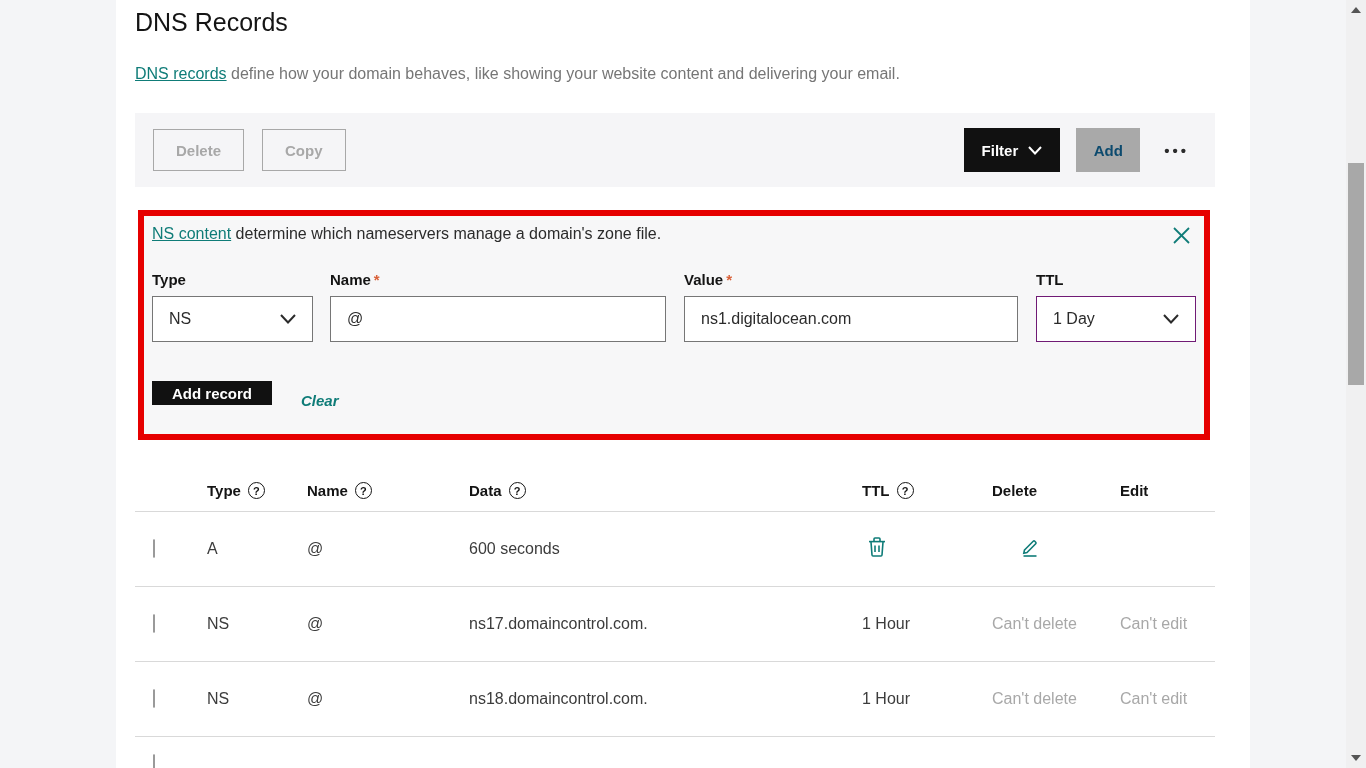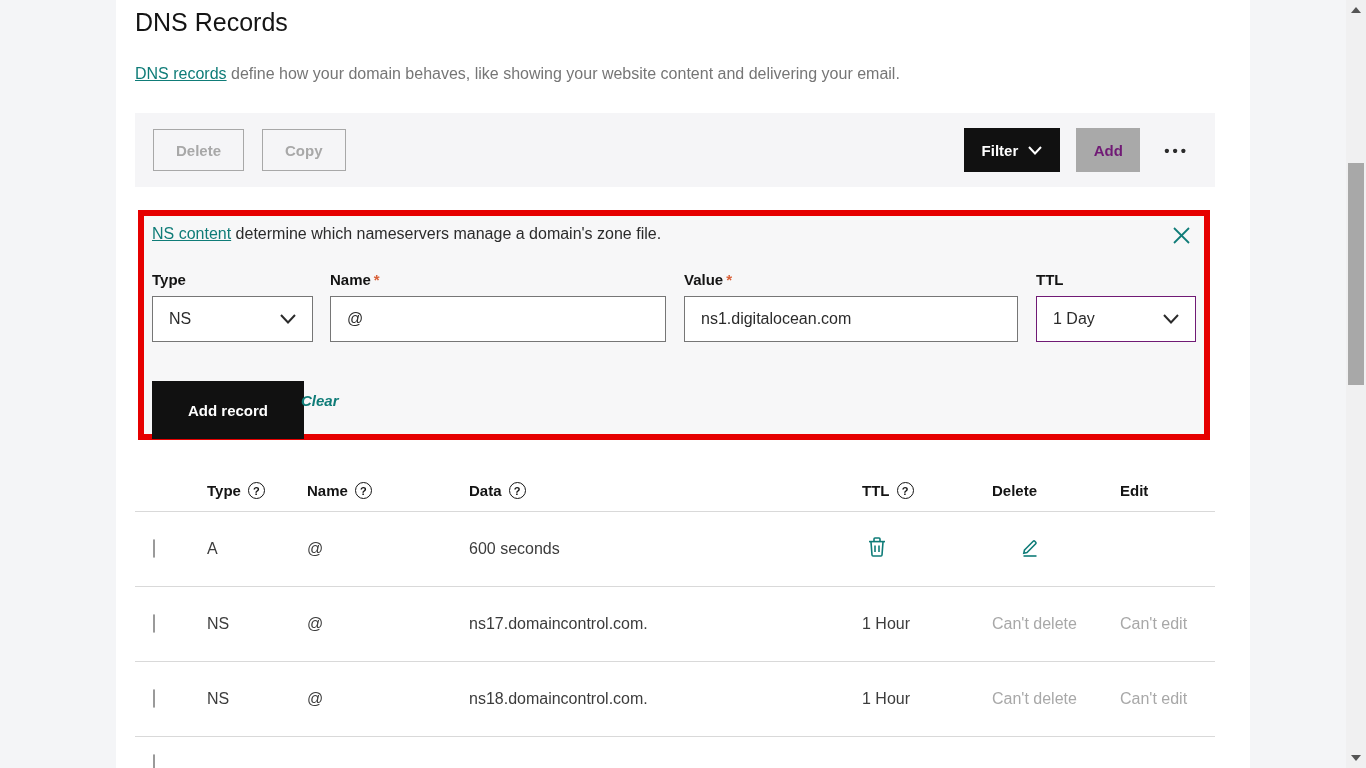--- a/index.html
+++ b/index.html
@@ -34,21 +34,21 @@
     height:42px; padding:0 22px; margin-left:18px;
     background:transparent; border:1px solid #a8a8a8; color:#a8a8a8;
   }
   .toolbar-right { margin-left:auto; display:flex; align-items:center; }
   .btn-filter {
     height:44px; padding:0 18px; background:#111; color:#fff; border:none;
     display:flex; align-items:center; gap:10px;
   }
   .btn-add {
     height:44px; width:64px; margin-left:16px;
-    background:#a9a9a9; color:#701a75; border:none;
+    background:#a9a9a9; color:#0c4a6e; border:none;
   }
   .more-dots {
     margin:0 26px 0 24px; font-size:15px; letter-spacing:3px; color:#2b2b2b;
     cursor:pointer; font-weight:700;
   }
 
   
   .ns-panel {
     position:absolute; left:22px; top:210px; width:1072px; height:230px;
     border:6px solid #e60000; background:#f7f7f8;
@@ -71,21 +71,21 @@
     font-size:16px; color:#2b2b2b;
   }
   .select-box { justify-content:space-between; padding:0 16px; cursor:pointer; }
   .field-input {
     width:100%; height:100%; border:none; outline:none; background:transparent;
     font-family:inherit; font-size:16px; color:#2b2b2b; padding:0 16px;
   }
   .ttl-box { border:1px solid #701a75; }
   .chev { color:#2b2b2b; display:flex; }
   .btn-add-record {
-    position:absolute; left:8px; top:165px; height:58px; padding:0 36px;
+    position:absolute; left:8px; top:165px; height:24px; padding:0 20px;
     background:#111; color:#fff; border:none;
   }
   .clear-link {
     position:absolute; left:157px; top:176px;
     font-size:15px; font-weight:700; color:#0f7c78;
     text-decoration:none; cursor:pointer;font-style:italic;
   }
 
   
   .dns-table { position:absolute; left:19px; top:470px; width:1080px; }

